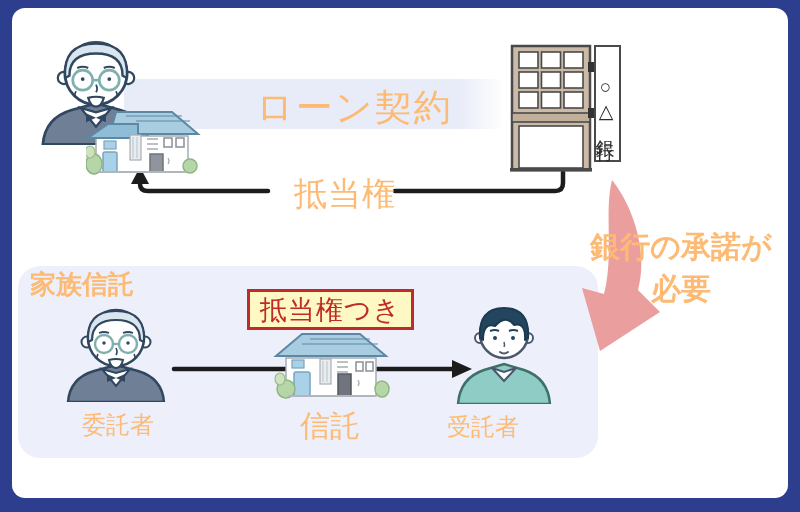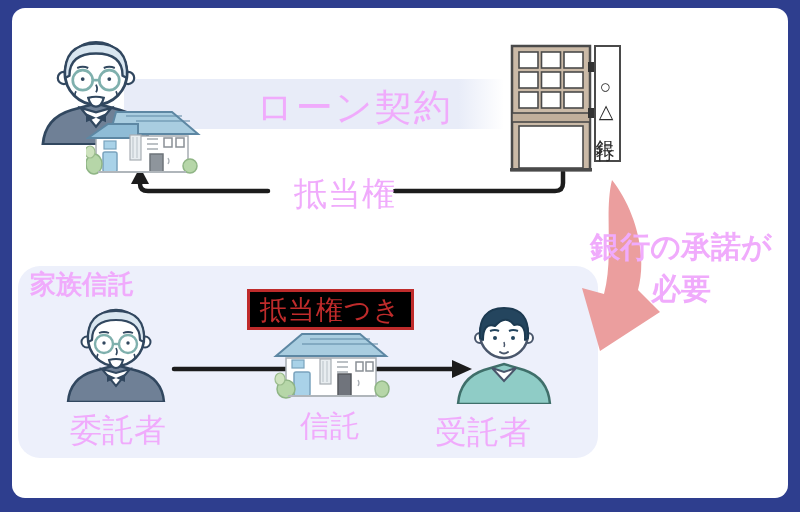--- a/index.html
+++ b/index.html
@@ -8,21 +8,21 @@
     font-family:"Liberation Sans","DejaVu Sans",sans-serif;
     position:relative;overflow:hidden;
     background:#2e3e8e;
   }
   #canvas{position:absolute;inset:0;}
   .panel{
     position:absolute;left:12px;top:8px;right:12px;bottom:14px;
     background:#ffffff;border-radius:13px;
   }
   .abs{position:absolute;}
-  .navy{color:#f0abfc;}
+  .navy{color:#fdba74;}
   
   .loan-band{
     left:124px;top:79px;width:380px;height:50px;
     background:linear-gradient(to right,#e8ecf8 88%,rgba(232,236,248,0));
     z-index:1;
   }
   .loan-label{
     left:256px;top:83px;font-size:37px;letter-spacing:2px;z-index:2;
   }
   .ill{z-index:3;}
@@ -50,26 +50,26 @@
   
   .trust-box{
     left:18px;top:266px;width:580px;height:192px;
     background:#edf0fb;border-radius:22px;z-index:0;
   }
   .trust-title{
     left:30px;top:267px;font-size:26px;font-weight:700;z-index:3;
   }
   .mortgage-tag{
     left:247px;top:289px;width:167px;height:41px;
-    background:#000000;border:3px solid #bf2b2b;
+    background:#fef9c3;border:3px solid #bf2b2b;
     display:flex;align-items:center;justify-content:center;
     font-size:27px;color:#bf2b2b;letter-spacing:1px;
     box-sizing:border-box;z-index:4;
   }
-  .role-label{font-size:32px;text-align:center;z-index:3;}
+  .role-label{font-size:24px;text-align:center;z-index:3;}
   .trustor-label{left:58px;top:409px;width:120px;}
   .trust-label{left:282px;top:406px;width:96px;font-size:30px;}
   .trustee-label{left:432px;top:411px;width:102px;}
 </style>
 </head>
 <body>
 
 <div id="canvas">
   <div class="panel"></div>
 

